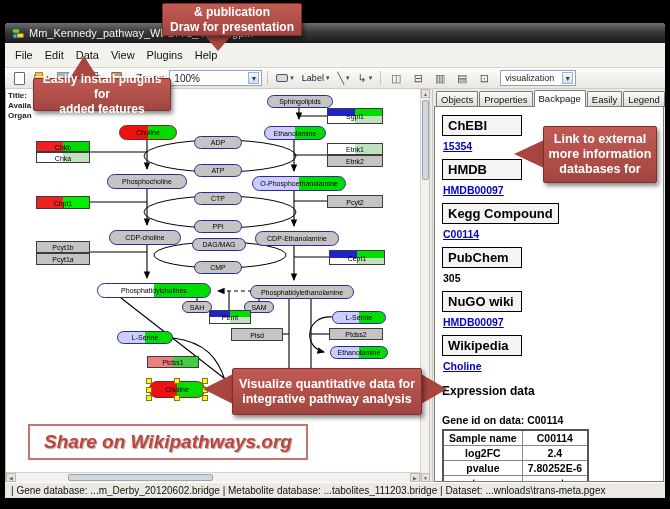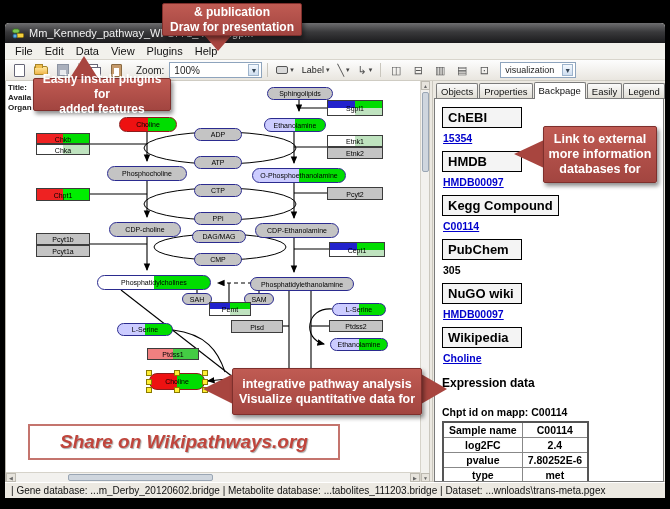--- a/index.html
+++ b/index.html
@@ -5,21 +5,21 @@
   *{box-sizing:border-box;margin:0;padding:0}
   html,body{width:670px;height:509px}
   body{position:relative;background:#000;border-radius:10px;overflow:hidden;
        font-family:"Liberation Sans",sans-serif;-webkit-font-smoothing:antialiased}
   
   .window{position:absolute;left:5px;top:23px;width:660px;height:475px;background:#ece9e2;
           border-radius:4px 4px 0 0;display:flex;flex-direction:column;overflow:hidden}
   .titlebar{height:20px;background:linear-gradient(#6e6e70,#39393b 45%,#1b1b1d);color:#f2f2f2;
             font-size:11px;display:flex;align-items:center;gap:5px;padding:0 7px;border-radius:4px 4px 0 0}
   .appicon{width:12px;height:12px;flex:0 0 12px}
-  .menubar{height:17px;background:#f2f1ec;border-bottom:1px solid #d8d5cc;display:flex;align-items:center;
+  .menubar{height:25px;background:#f2f1ec;border-bottom:1px solid #d8d5cc;display:flex;align-items:center;
            padding:0 4px;font-size:11px;color:#111}
   .menu-item{padding:0 6px;cursor:default}
   .toolbar{height:21px;background:linear-gradient(#fdfdfd,#e9e6df);border-bottom:1px solid #cfccc3;
            display:flex;align-items:center;gap:2px;padding:0 4px;font-size:10px;color:#222}
   .tbtn{width:20px;height:18px;display:flex;align-items:center;justify-content:center;border-radius:2px}
   .tsep{width:1px;height:14px;background:#c9c6bd;margin:0 3px}
   .ic-new{width:11px;height:13px;background:#fff;border:1px solid #667;border-radius:1px}
   .ic-open{width:14px;height:9px;background:linear-gradient(#ffe9a0,#f0b64c);border:1px solid #a8862a;border-radius:1px 2px 1px 1px;position:relative}
   .ic-open:before{content:"";position:absolute;left:0;top:-3px;width:6px;height:3px;background:#f0c050;border:1px solid #a8862a;border-bottom:none}
   .ic-save{width:12px;height:12px;background:#aab0bc;border:1px solid #8b93a2;position:relative}
@@ -81,21 +81,21 @@
   .gene .gcell{flex:1}
   .gene .glabel{position:absolute;left:0;right:0;top:50%;transform:translateY(-50%);text-align:center;
                 font-size:7px;color:#000;white-space:nowrap}
   .handle{position:absolute;width:6px;height:6px;background:#ffee33;border:1px solid #8a7a00;z-index:6}
   
   .callout{position:absolute;background:linear-gradient(#c05b53,#a24540);border:1px solid #7e2f2c;
            color:#fff;font-weight:bold;text-align:center;z-index:50;box-shadow:2px 3px 4px rgba(0,0,0,.45);
            display:flex;flex-direction:column;justify-content:center;border-radius:2px}
   .callout div{line-height:15px}
   .tri{position:absolute;width:0;height:0;z-index:49}
-  .share-box{position:absolute;left:28px;top:424px;width:312px;height:36px;background:#fff;
+  .share-box{position:absolute;left:28px;top:424px;width:280px;height:36px;background:#fff;
              border:2px solid #c4746d;z-index:40;display:flex;align-items:center;justify-content:center}
   .share-text{color:#c0453c;font-weight:bold;font-style:italic;font-size:19px;text-shadow:1px 1px 1px #aaa}
 </style>
 </head>
 <body>
 
 <div class="window">
   <div class="titlebar">
     <svg class="appicon" viewBox="0 0 12 12">
       <rect x="0.5" y="2" width="7" height="4" rx="2" fill="#7ec850" stroke="#3a7a1e" stroke-width="0.8"></rect>
@@ -427,21 +427,21 @@
       <div class="panel-content">
         <div id="db-sections">
             <div><span class="hdrbox">ChEBI</span><a class="dbval dblink">15354</a></div>
             <div><span class="hdrbox">HMDB</span><a class="dbval dblink">HMDB00097</a></div>
             <div><span class="hdrbox">Kegg Compound</span><a class="dbval dblink">C00114</a></div>
             <div><span class="hdrbox">PubChem</span><div class="dbval">305</div></div>
             <div><span class="hdrbox">NuGO wiki</span><a class="dbval dblink">HMDB00097</a></div>
             <div><span class="hdrbox">Wikipedia</span><a class="dbval dblink">Choline</a></div>
           </div>
         <div class="expr-head">Expression data</div>
-        <div class="geneid">Chpt id on mapp: C00114</div>
+        <div class="geneid">Gene id on data: C00114</div>
         <table class="expr">
             <tbody id="expr-body">
               <tr>
                 <td>Sample name</td>
                 <td>C00114</td>
               </tr>
               <tr>
                 <td>log2FC</td>
                 <td>2.4</td>
               </tr>
@@ -478,20 +478,20 @@
 
 <div class="tri" style="left:514px;top:140px;border-top:14px solid transparent;border-bottom:14px solid transparent;border-right:30px solid #a8453f"></div>
 <div class="callout" style="left:543px;top:126px;width:114px;height:57px;font-size:12.5px">
   <div>Link to external</div>
   <div>more information</div>
   <div>databases for</div>
 </div>
 
 <div class="tri" style="left:203px;top:374px;border-top:15px solid transparent;border-bottom:15px solid transparent;border-right:30px solid #a8453f"></div>
 <div class="callout" style="left:232px;top:368px;width:190px;height:47px;font-size:12.5px">
+  <div>Visualize quantitative data  for</div>
   <div>integrative pathway analysis</div>
-  <div>Visualize quantitative data  for</div>
 </div>
 <div class="tri" style="left:421px;top:374px;border-top:15px solid transparent;border-bottom:15px solid transparent;border-left:26px solid #a8453f"></div>
 
 <div class="share-box">
   <span class="share-text">Share on Wikipathways.org</span>
 </div>
 
 </body></html>

